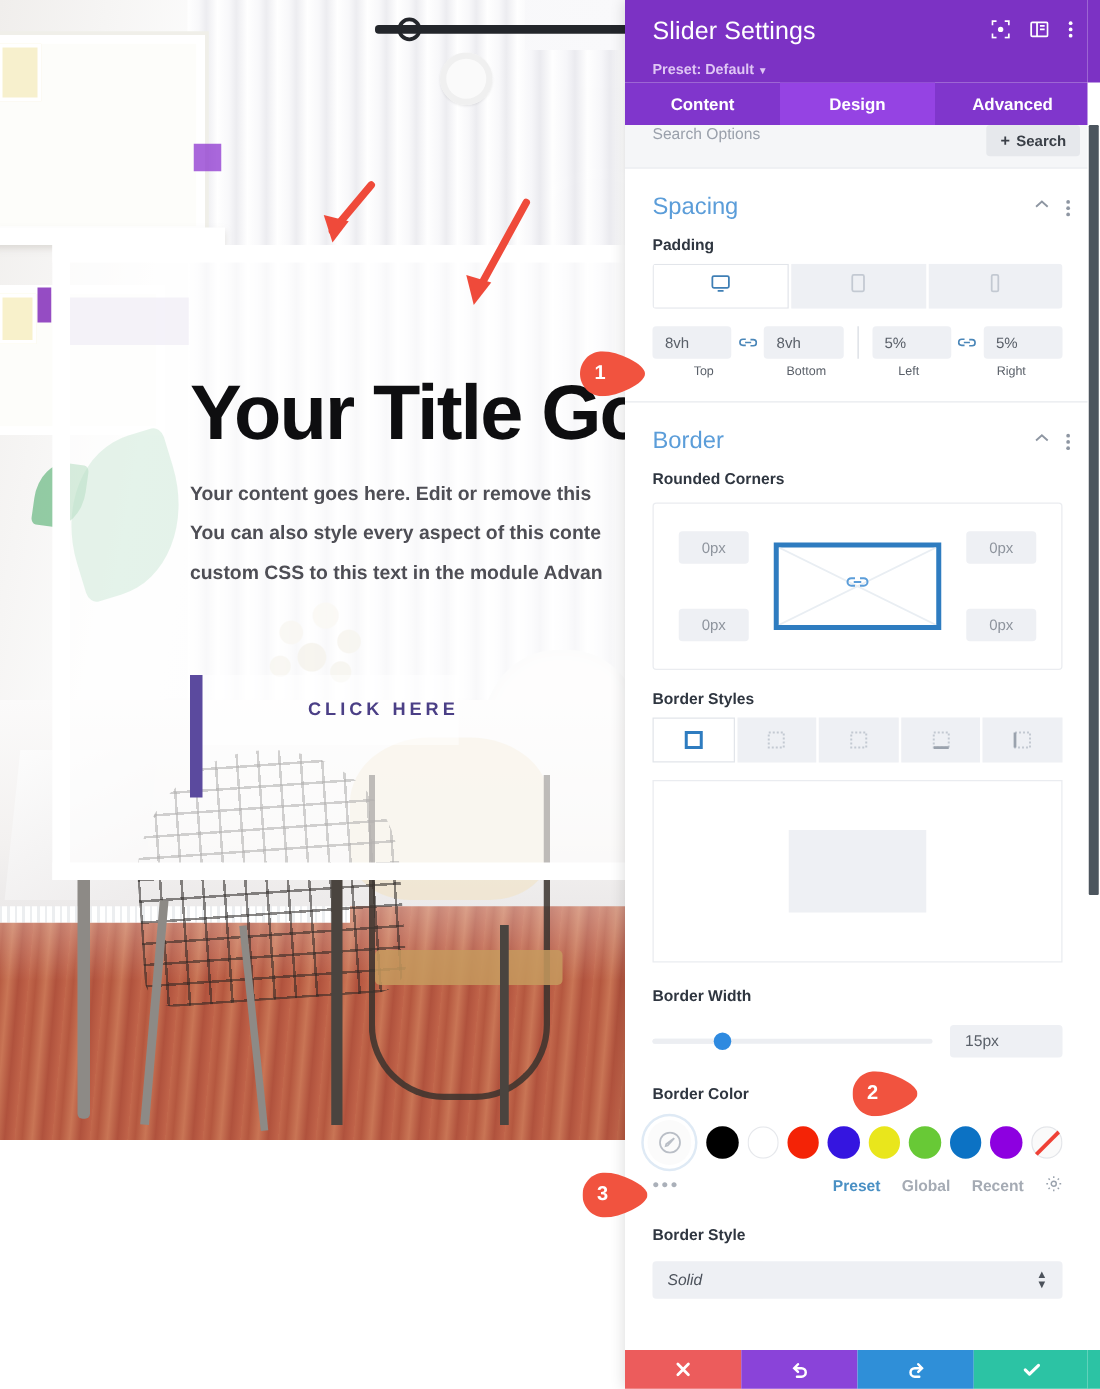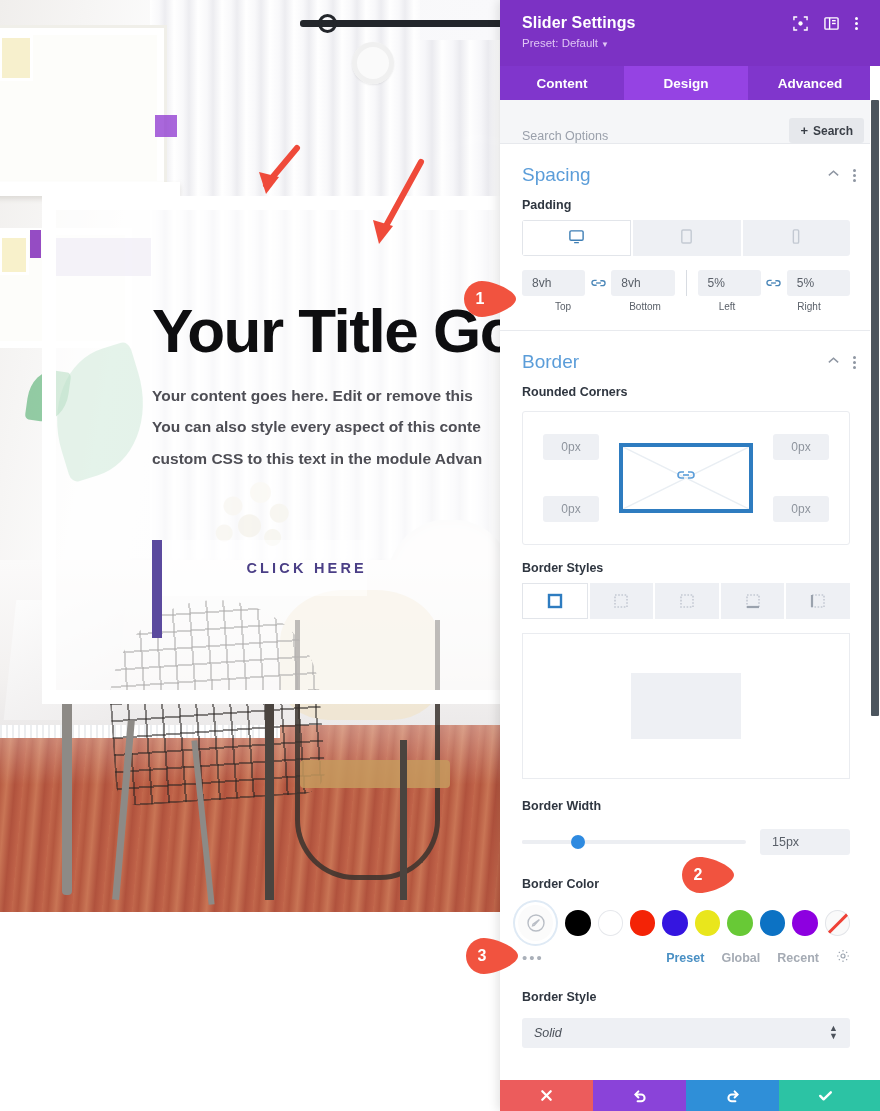--- a/index.html
+++ b/index.html
@@ -210,35 +210,35 @@
   
   #panel{
     position:absolute; left:500px; top:0; width:372px; height:1111px;
     background:#ffffff; box-shadow:-2px 0 10px rgba(0,0,0,.12);
     display:flex; flex-direction:column;
   }
   .pnl-header{
     background:#7c32c4; color:#fff; padding:14px 18px 10px 22px;
     position:relative; height:66px;
   }
-  .pnl-title{ font-size:16px; font-weight:bold; letter-spacing:.1px; }
-  .pnl-preset{ font-size:11.5px; color:#dfc6f4; margin-top:5px; font-weight:normal;}
+  .pnl-title{ font-size:20px; font-weight:normal; letter-spacing:.1px; }
+  .pnl-preset{ font-size:11.5px; color:#dfc6f4; margin-top:13px; font-weight:bold;}
   .pnl-preset .caret{ font-size:8px; margin-left:3px; }
   .hdr-icons{ position:absolute; right:14px; top:16px; display:flex; gap:16px; align-items:center;}
   .hdr-icons svg{ display:block; }
 
   .pnl-tabs{ display:flex; background:#8036cc; height:34px;}
   .tab{
     flex:1; display:flex; align-items:center; justify-content:center;
     font-size:13.5px; color:#ffffff; font-weight:bold; cursor:pointer;
   }
   .tab.active{ background:#9543e3; }
 
   .pnl-search{
-    display:flex; align-items:flex-end; height:44px; background:#f5f6f8;
+    display:flex; align-items:flex-start; height:35px; background:#f5f6f8;
     border-bottom:1px solid #e7e9ed; padding:0 8px 0 22px;gap:44px;
   }
   .search-ph{ flex:1; font-size:12.5px; color:#9aa0ab; }
   .filter-btn{
     background:#e6e8ec; color:#3a3f47; font-size:12px; font-weight:bold;
     padding:5px 11px; border-radius:3px; display:flex; gap:5px; align-items:center;
   }
   .filter-btn .plus{ font-size:13px; font-weight:bold; }
 
   .pnl-body{ flex:1; overflow:hidden; position:relative; background:#fff;}

